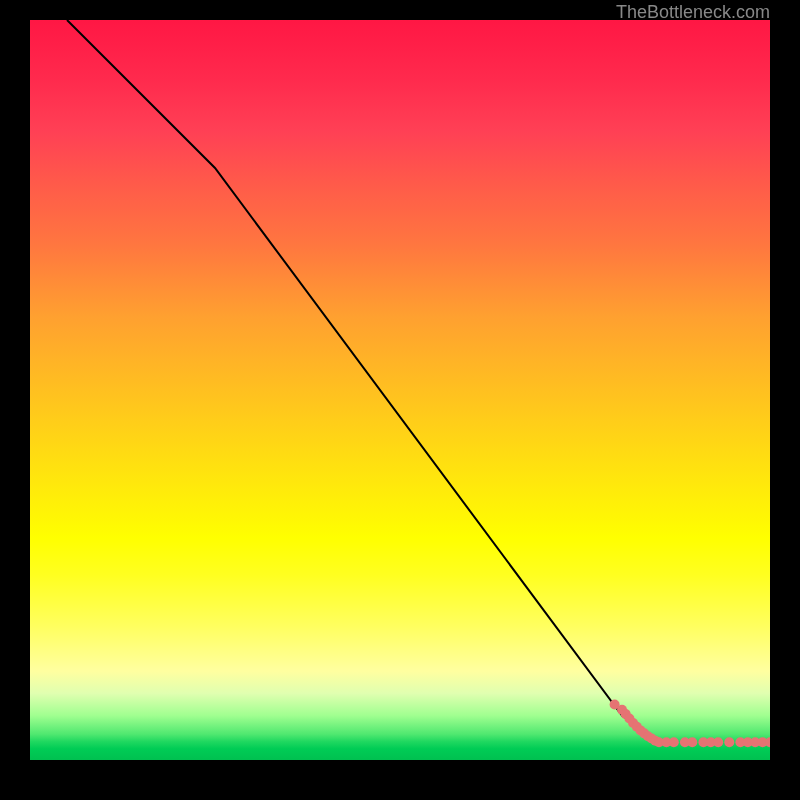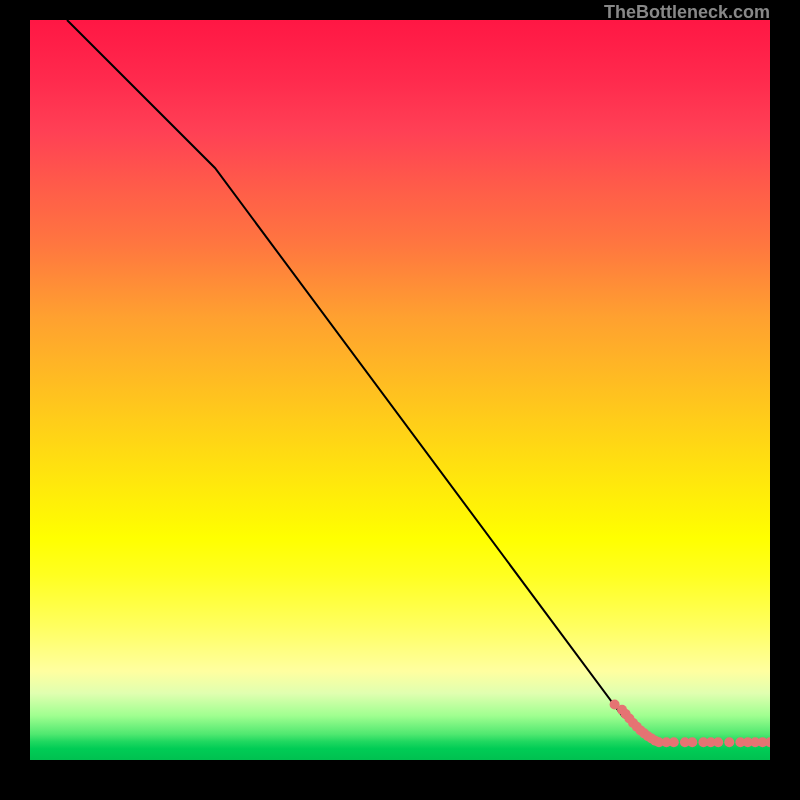--- a/index.html
+++ b/index.html
@@ -44,21 +44,21 @@
         #00cc55 98.5%,
         #00c050 100%
       );
     }
     .attribution {
       position: absolute;
       top: 2px;
       right: 30px;
       color: #888888;
       font-size: 18px;
-      font-weight: bold;
+      font-weight: normal;
     }
     svg.overlay {
       position: absolute;
       top: 0;
       left: 0;
       width: 100%;
       height: 100%;
       pointer-events: none;
     }
   </style>

